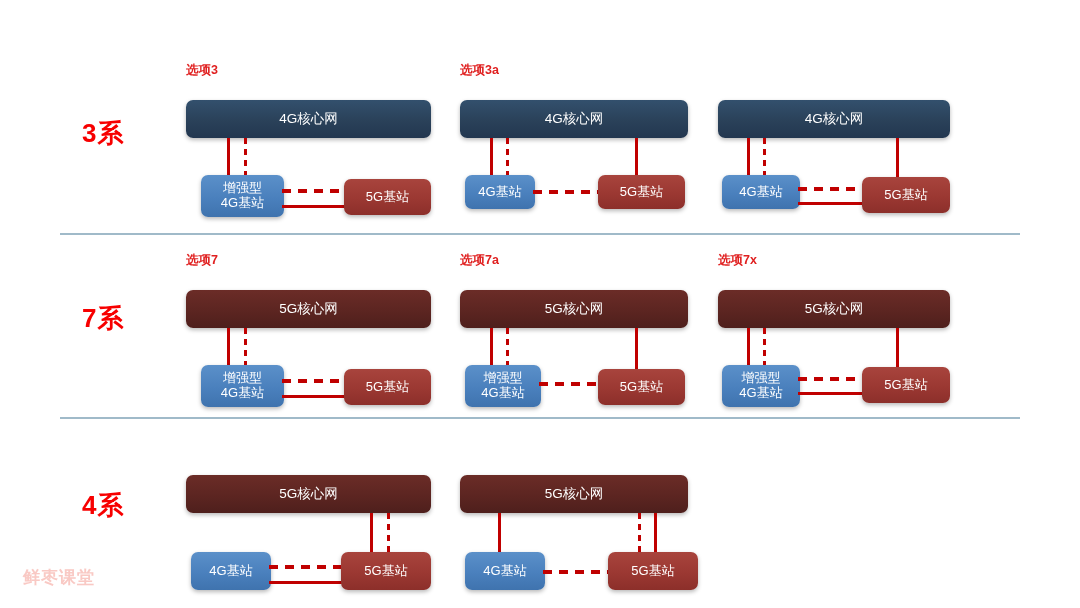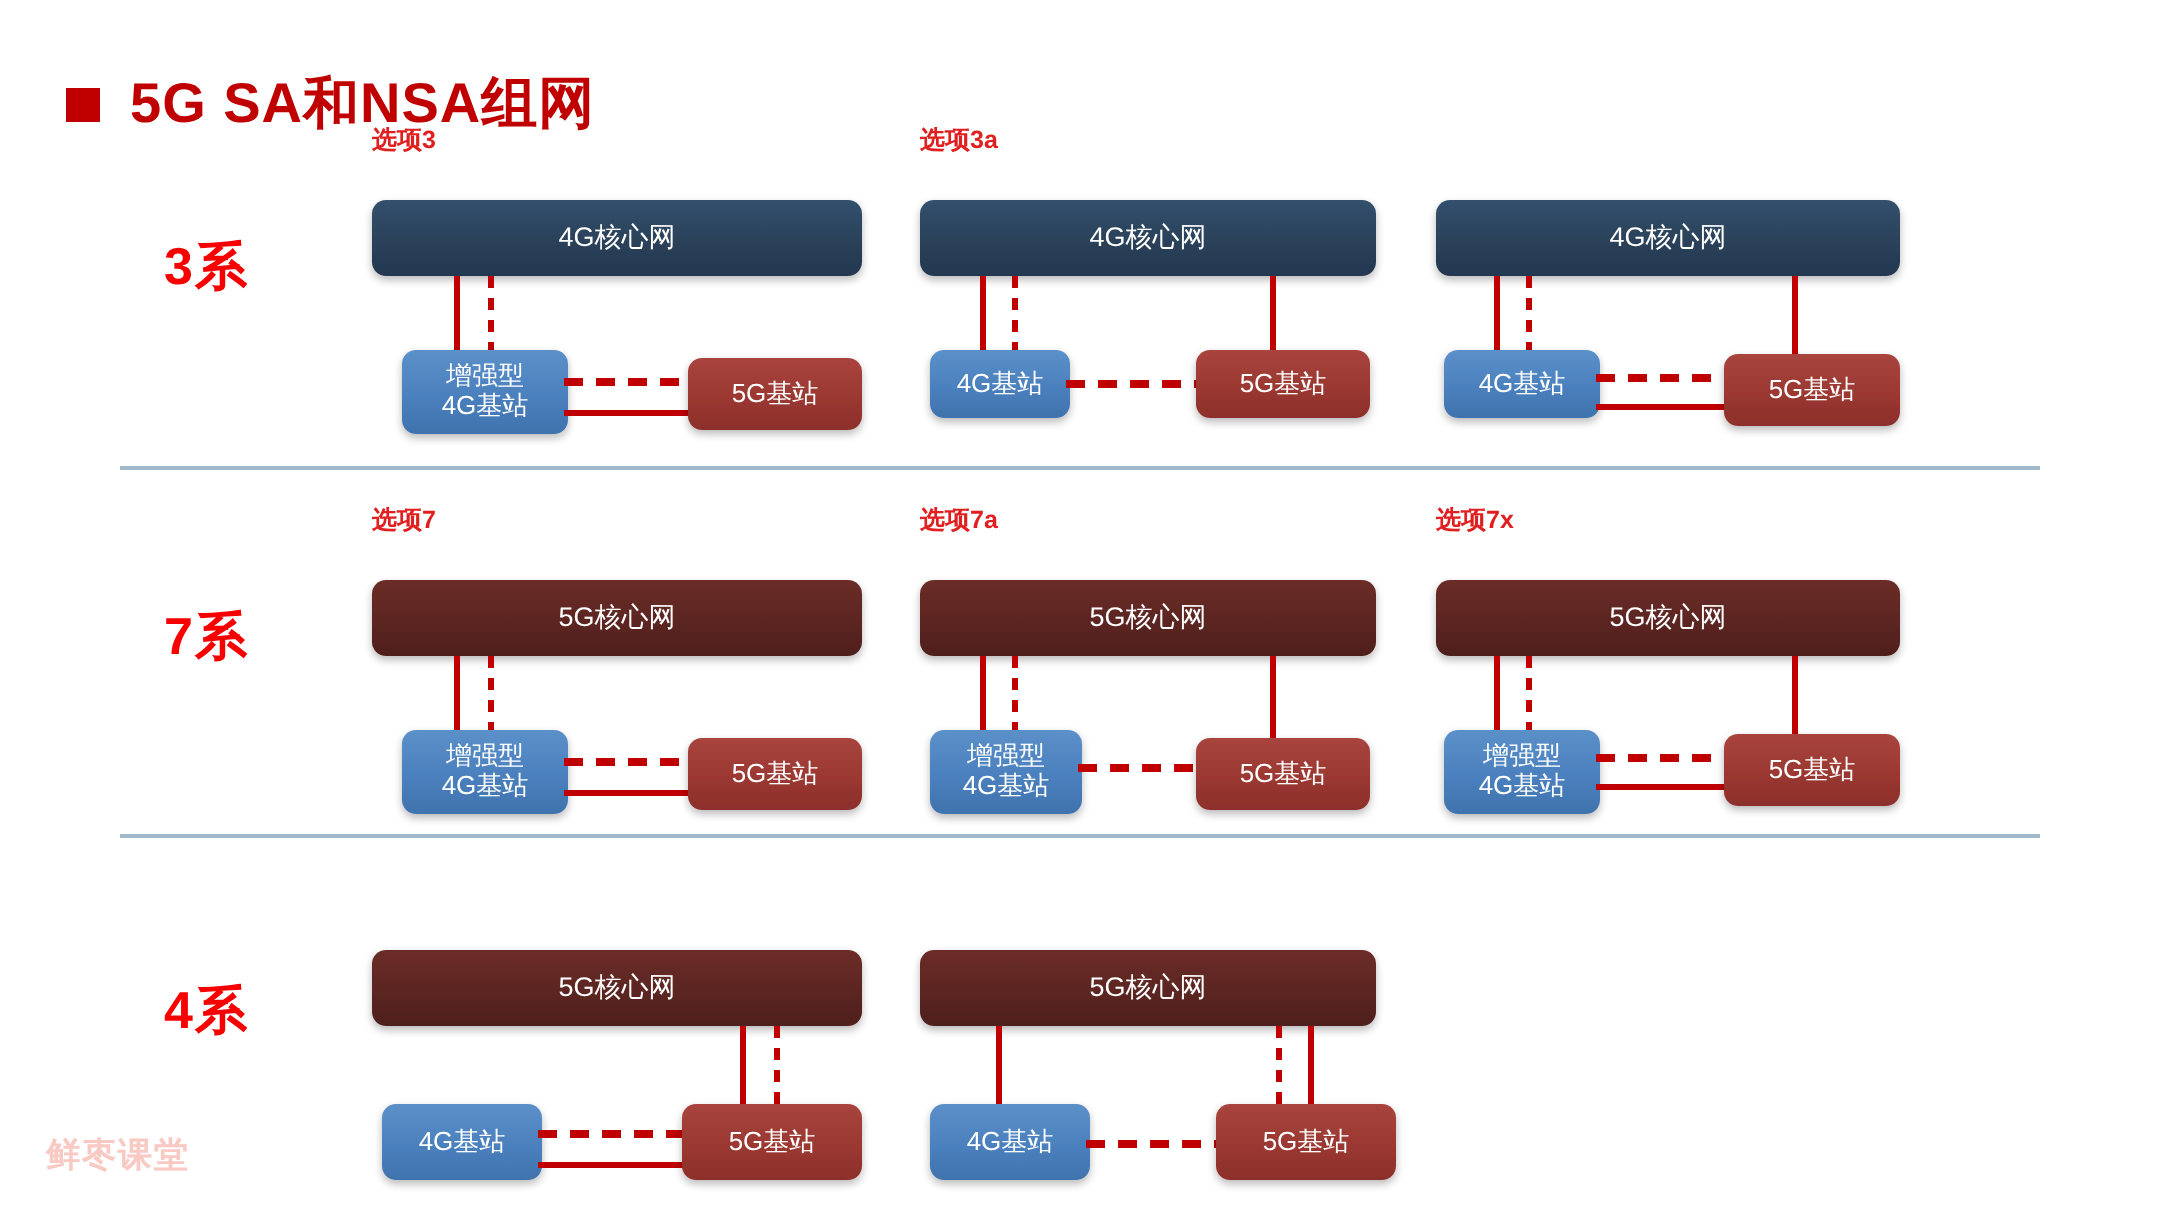--- a/index.html
+++ b/index.html
@@ -71,24 +71,20 @@
   .watermark{
     position:absolute;left:23px;top:566px;
     font-size:17px;font-weight:bold;color:#f9c9c4;letter-spacing:1px;
   }
 </style>
 </head>
 <body>
 
 <div class="slide">
 
-  <div class="title-row">
-    <span class="title-bullet"></span>
-    <span class="title-text">5G SA和NSA组网</span>
-  </div>
 
   <div class="divider d1"></div>
   <div class="divider d2"></div>
 
   <div class="fam-label" style="left:82px;top:120px;">3系</div>
   <div class="fam-label" style="left:82px;top:305px;text-align:center;">7系</div>
   <div class="fam-label" style="left:82px;top:492px;">4系</div>
 
   <div class="group" style="left:186px;top:62px;width:245px;height:155px;">
     <div class="opt-label">选项3</div>

